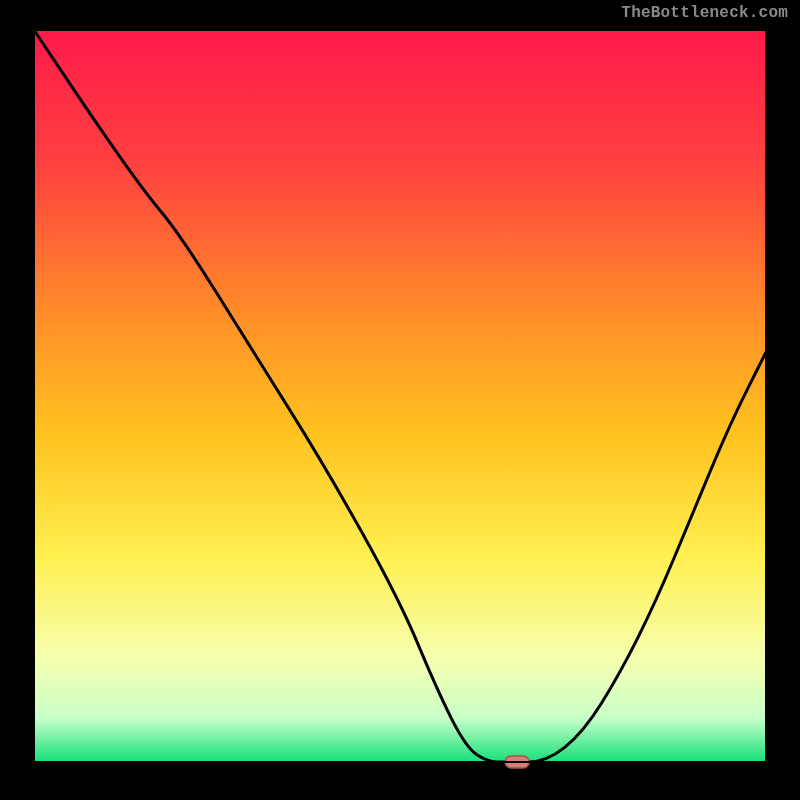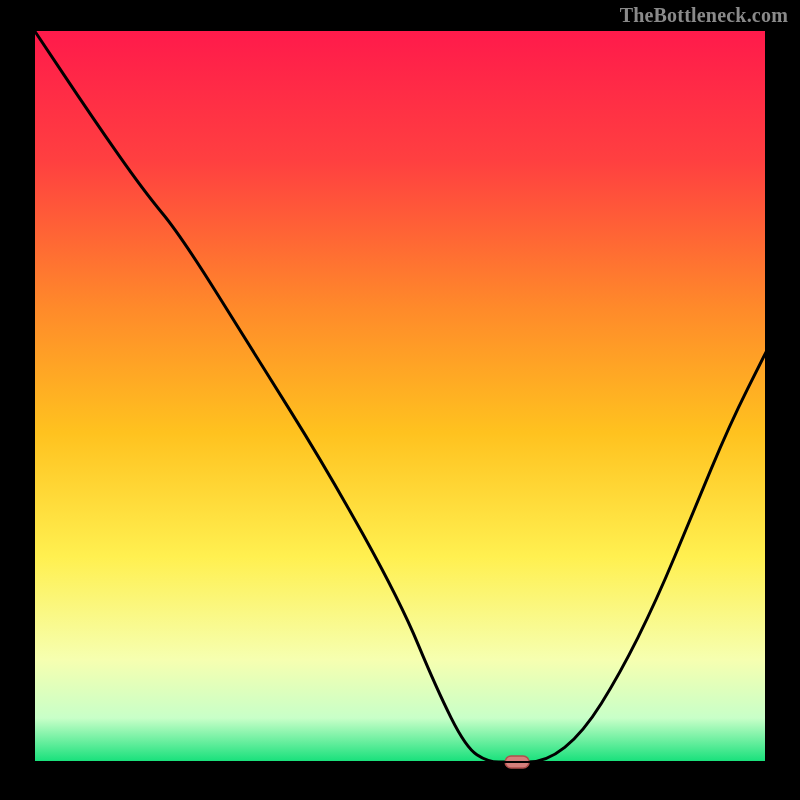--- a/index.html
+++ b/index.html
@@ -13,22 +13,22 @@
   .frame {
     position: relative;
     width: 800px;
     height: 800px;
     background: #000;
   }
   .watermark {
     position: absolute;
     top: 4px;
     right: 12px;
-    font-family: Liberation Serif, serif;
-    font-size: 20px;
+    font-family: Liberation Mono, monospace;
+    font-size: 16px;
     font-weight: 600;
     color: #8a8a8a;
     letter-spacing: 0.2px;
   }
   svg {
     position: absolute;
     left: 0;
     top: 0;
   }
 </style>

